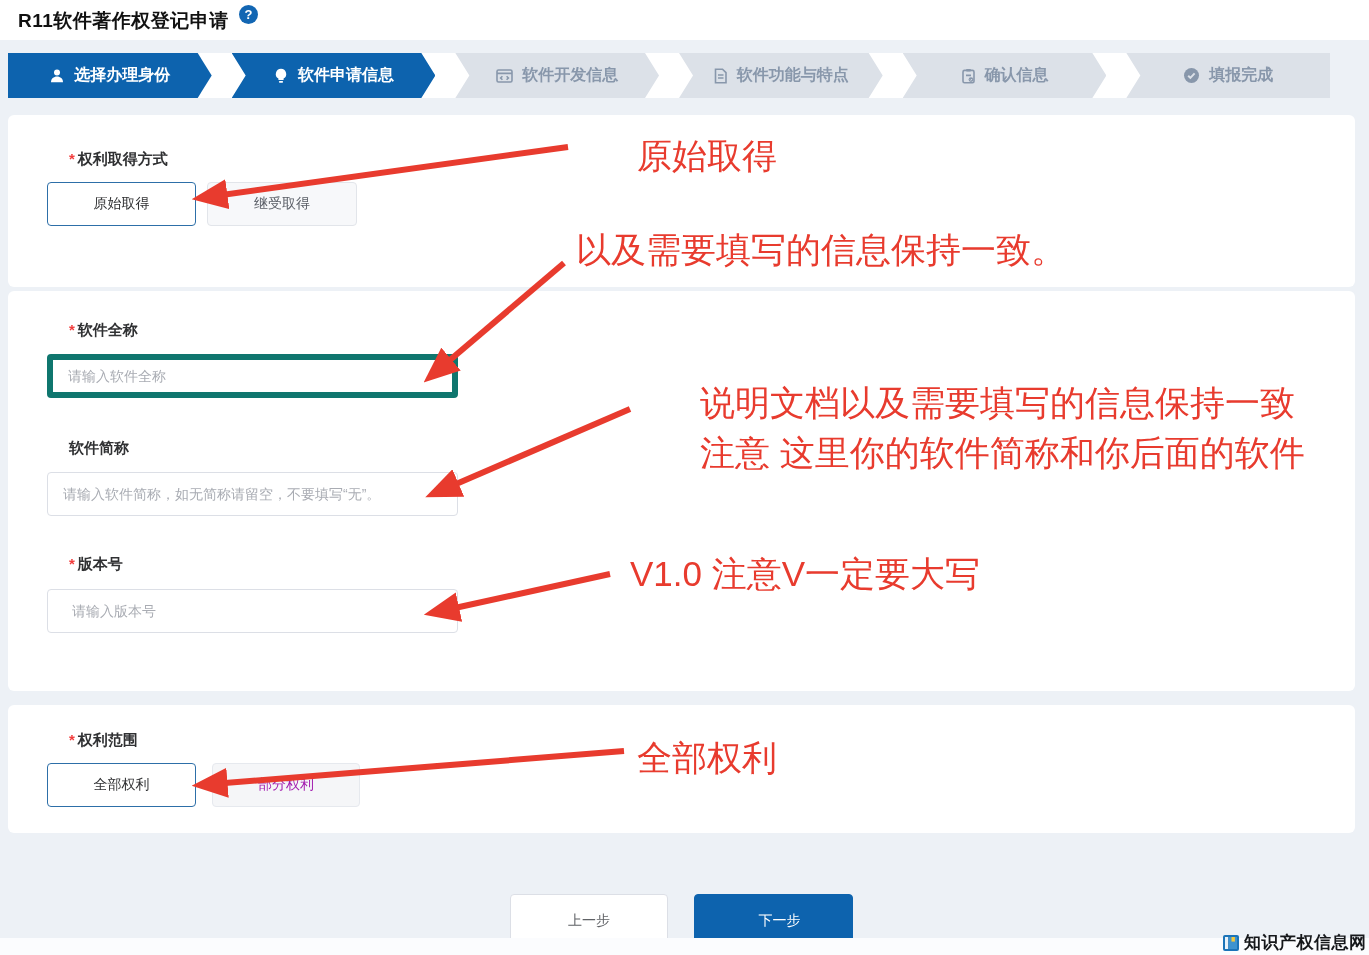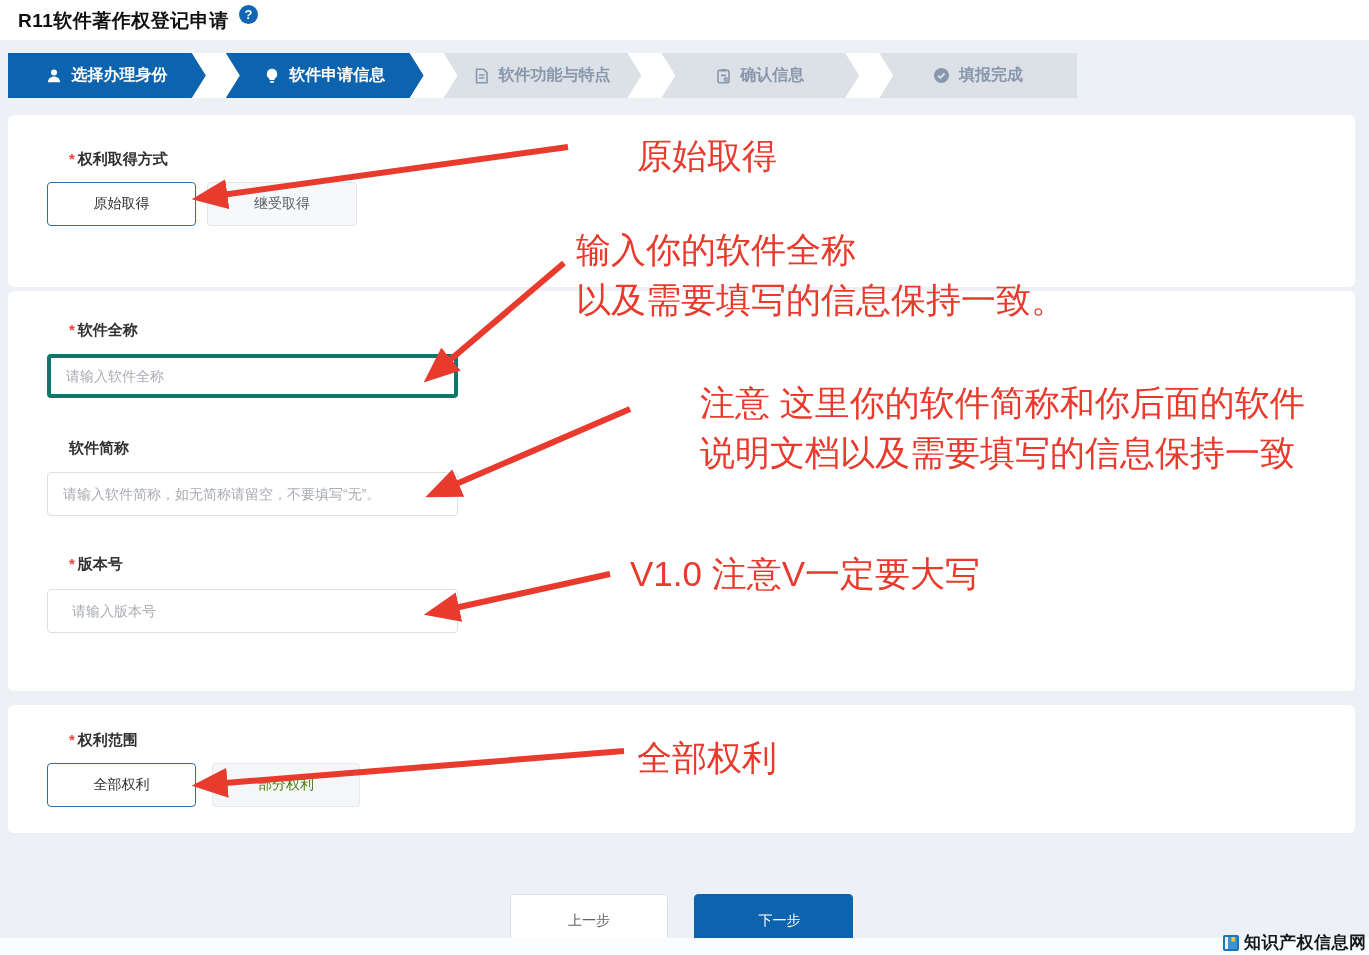--- a/index.html
+++ b/index.html
@@ -10,47 +10,47 @@
     position:relative;
     overflow:hidden;
     color:#303133;
   }
   
   .topbar { position:absolute; left:0; top:0; width:1369px; height:40px; background:#ffffff; }
   .page-title { position:absolute; left:18px; top:8px; font-size:19px; font-weight:bold; color:#111; letter-spacing:.5px; }
   .help-badge { position:absolute; left:239px; top:5px; width:19px; height:19px; border-radius:50%;
     background:#1266b3; color:#fff; font-size:13px; font-weight:bold; text-align:center; line-height:19px; cursor:pointer; }
   
-  .steps { position:absolute; left:8px; top:53px; width:1069px; height:45px; display:flex; gap:20px; background:#fff; }
+  .steps { position:absolute; left:8px; top:53px; width:1322px; height:45px; display:flex; gap:20px; background:#fff; }
   .step { flex:1 1 0; display:flex; align-items:center; justify-content:center; gap:9px;
     font-size:16px; font-weight:bold;
     clip-path: polygon(0 0, calc(100% - 14px) 0, 100% 50%, calc(100% - 14px) 100%, 0 100%, 14px 50%); }
   .step:first-child { clip-path: polygon(0 0, calc(100% - 14px) 0, 100% 50%, calc(100% - 14px) 100%, 0 100%); }
   .step:last-child  { clip-path: polygon(0 0, 100% 0, 100% 100%, 0 100%, 14px 50%); }
   .step.active   { background:#0d63ae; color:#ffffff; }
   .step.inactive { background:#dce1e8; color:#8897ab; }
   .step svg { flex:0 0 auto; }
   
   .panel { position:absolute; left:8px; width:1347px; background:#ffffff; border-radius:6px; }
   #panel-acquisition { top:115px; height:172px; }
   #panel-software    { top:291px; height:400px; }
   #panel-rights      { top:705px; height:128px; }
   .field-label { position:absolute; font-size:15px; font-weight:bold; color:#303133;margin-left:24px; }
   .req { color:#f23c3c; margin-right:3px; font-weight:bold; }
   .opt-btn { position:absolute; height:44px; border-radius:4px; font-size:14px; text-align:center;
     display:flex; align-items:center; justify-content:center; cursor:pointer;
     font-family:"Liberation Sans","DejaVu Sans",sans-serif; }
   .opt-btn.selected   { background:#ffffff; border:1px solid #2d6fa8; color:#303133; }
   .opt-btn.unselected { background:#f7f8fa; border:1px solid #e2e5ea; color:#5a5e66; }
-  .opt-btn.muted      { background:#f5f6f8; border:1px solid #e6e9ee; color:#4d7c0f; }
+  .opt-btn.muted      { background:#f5f6f8; border:1px solid #e6e9ee; color:#a21caf; }
   .text-input { position:absolute; height:44px; width:411px; border-radius:4px; border:1px solid #dcdfe6;
     padding:0 15px; font-size:14px; color:#303133; background:#fff; outline:none;
     font-family:"Liberation Sans","DejaVu Sans",sans-serif; }
   .text-input::placeholder { color:#a9acb3; }
-  .text-input.focused { border:4px solid #0f766e; }
+  .text-input.focused { border:6px solid #0f766e; }
   
   .nav-btn { position:absolute; top:894px; height:53px; border-radius:4px; font-size:14px; cursor:pointer;
     display:flex; align-items:center; justify-content:center;
     font-family:"Liberation Sans","DejaVu Sans",sans-serif; }
   #btn-prev { left:510px; width:158px; background:#ffffff; border:1px solid #dcdfe6; color:#606266; }
   #btn-next { left:694px; width:159px; background:#0d63ae; border:1px solid #0d63ae; color:#ffffff;padding-left:12px; }
   
   .footer-strip { position:absolute; left:0; top:938px; width:1369px; height:17px; background:#fbfcfe; }
   .watermark { position:absolute; left:1222px; top:931px; display:flex; align-items:center; gap:4px; }
   .watermark-text { font-size:17px; font-weight:bold; color:#16181b; letter-spacing:.5px; }
@@ -79,20 +79,28 @@
     <span>选择办理身份</span>
   </div>
   <div class="step active">
     <svg width="16" height="16" viewBox="0 0 16 16" fill="currentColor">
         <path d="M8 .8a5.2 5.2 0 0 0-2.6 9.7v1.6h5.2v-1.6A5.2 5.2 0 0 0 8 .8zM6.2 5.2l1 2h1.6l1-2"></path>
         <rect x="5.9" y="13" width="4.2" height="1.7" rx=".85"></rect>
       </svg>
     <span>软件申请信息</span>
   </div>
   <div class="step inactive">
+    <svg width="17" height="16" viewBox="0 0 17 16" fill="none" stroke="currentColor" stroke-width="1.6">
+        <rect x="1" y="2" width="15" height="12" rx="1.5"></rect>
+        <line x1="1" y1="5.4" x2="16" y2="5.4"></line>
+        <path d="M6.4 8.2 4.6 10l1.8 1.8M10.6 8.2 12.4 10l-1.8 1.8"></path>
+      </svg>
+    <span>软件开发信息</span>
+  </div>
+  <div class="step inactive">
     <svg width="15" height="16" viewBox="0 0 15 16" fill="none" stroke="currentColor" stroke-width="1.6">
         <path d="M2.5 1.2h7l3.5 3.5v10H2.5z"></path>
         <line x1="5" y1="7" x2="10.5" y2="7"></line>
         <line x1="5" y1="10" x2="10.5" y2="10"></line>
       </svg>
     <span>软件功能与特点</span>
   </div>
   <div class="step inactive">
     <svg width="15" height="16" viewBox="0 0 15 16" fill="none" stroke="currentColor" stroke-width="1.6">
         <rect x="2" y="2.4" width="11" height="12.4" rx="1.5"></rect>
@@ -156,26 +164,25 @@
       <rect x="7" y="3" width="8" height="12" fill="#3e93cf"></rect>
       <rect x="9.5" y="3" width="3.4" height="4.6" fill="#f3c93d"></rect>
     </svg>
   <span class="watermark-text">知识产权信息网</span>
 </div>
 
 <div class="ann" id="ann-1">
   <div>原始取得</div>
 </div>
 <div class="ann" id="ann-2">
-  <div>输入你的软件全称</div>
   <div>以及需要填写的信息保持一致。</div>
 </div>
 <div class="ann" id="ann-3">
+  <div>说明文档以及需要填写的信息保持一致</div>
   <div>注意 这里你的软件简称和你后面的软件</div>
-  <div>说明文档以及需要填写的信息保持一致</div>
 </div>
 <div class="ann" id="ann-4">
   <div>V1.0 注意V一定要大写</div>
 </div>
 <div class="ann" id="ann-5">
   <div>全部权利</div>
 </div>
 
 <svg id="arrows" width="1369" height="955" viewBox="0 0 1369 955">
   <defs>

